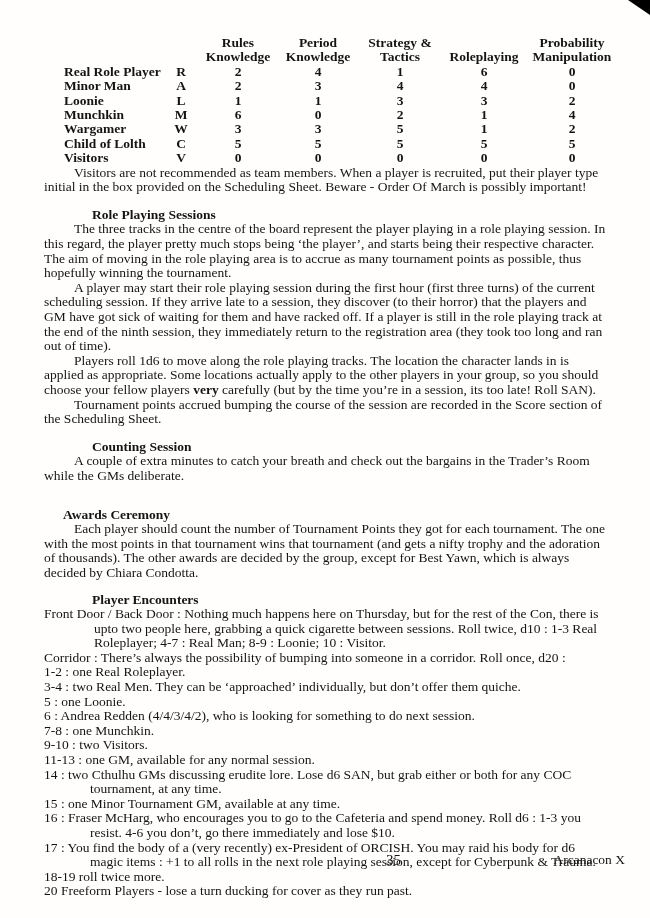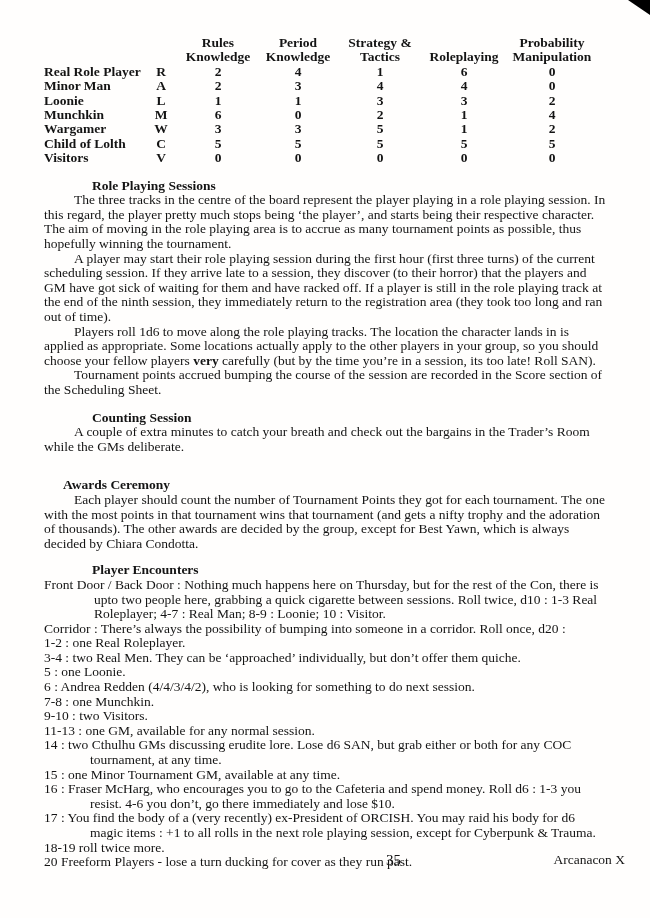--- a/index.html
+++ b/index.html
@@ -26,20 +26,21 @@
     position:absolute;
     left:44px; top:36px;
     width:566px;
     font-size:13.5px;
     line-height:14.6px;
   }
   
   table.stats {
     border-collapse:collapse;
     table-layout:fixed;
+    margin-left:20px;
     width:554px;
     font-weight:bold;
     line-height:14.4px;
   }
   table.stats th, table.stats td { padding:0; font-size:13.5px; }
   table.stats th { text-align:center; vertical-align:bottom; font-weight:bold; }
   table.stats td { text-align:center; }
   table.stats td.rowname { text-align:left; }
   
   .para { text-indent:30px; }
@@ -172,20 +173,21 @@
           <td>V</td>
           <td>0</td>
           <td>0</td>
           <td>0</td>
           <td>0</td>
           <td>0</td>
         </tr>
       </tbody>
     </table>
 
+    <p class="para">Visitors are not recommended as team members. When a player is recruited, put their player type initial in the box provided on the Scheduling Sheet. Beware - Order Of March is possibly important!</p>
 
     <p class="heading">Role Playing Sessions</p>
     <p class="para">The three tracks in the centre of the board represent the player playing in a role playing session. In this regard, the player pretty much stops being ‘the player’, and starts being their respective character. The aim of moving in the role playing area is to accrue as many tournament points as possible, thus hopefully winning the tournament.</p>
     <p class="para">A player may start their role playing session during the first hour (first three turns) of the current scheduling session. If they arrive late to a session, they discover (to their horror) that the players and GM have got sick of waiting for them and have racked off. If a player is still in the role playing track at the end of the ninth session, they immediately return to the registration area (they took too long and ran out of time).</p>
     <p class="para"><span>Players roll 1d6 to move along the role playing tracks. The location the character lands in is applied as appropriate. Some locations actually apply to the other players in your group, so you should choose your fellow players </span><b>very</b><span> carefully (but by the time you’re in a session, its too late! Roll SAN).</span></p>
     <p class="para">Tournament points accrued bumping the course of the session are recorded in the Score section of the Scheduling Sheet.</p>
 
     <p class="heading">Counting Session</p>
     <p class="para">A couple of extra minutes to catch your breath and check out the bargains in the Trader’s Room while the GMs deliberate.</p>
 

